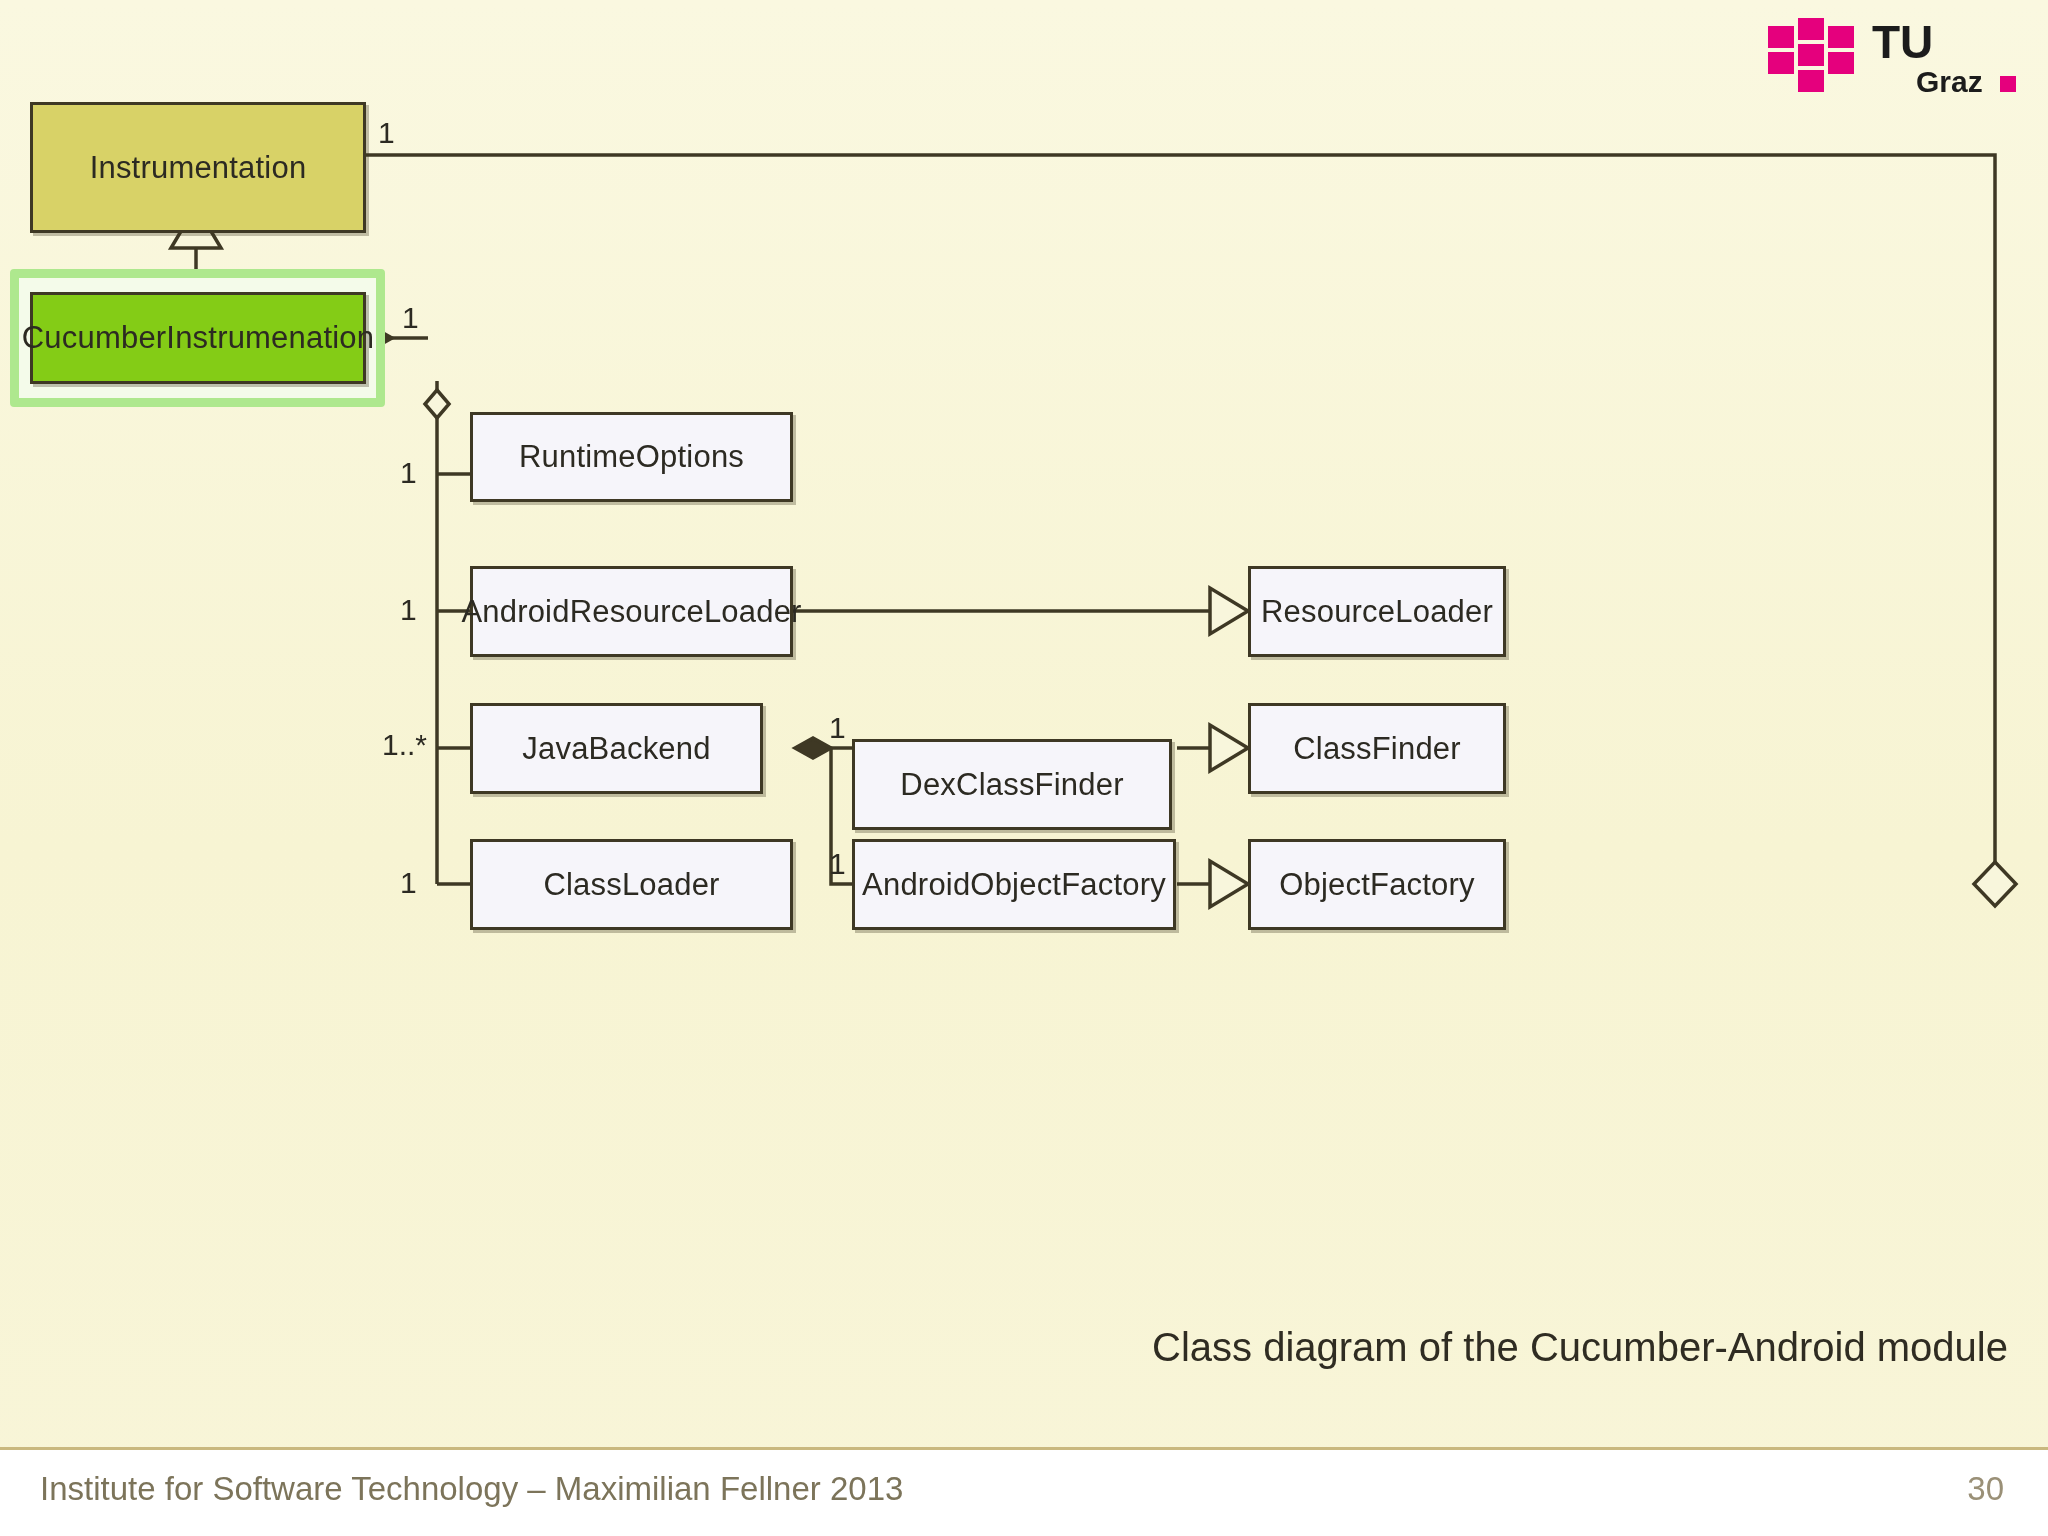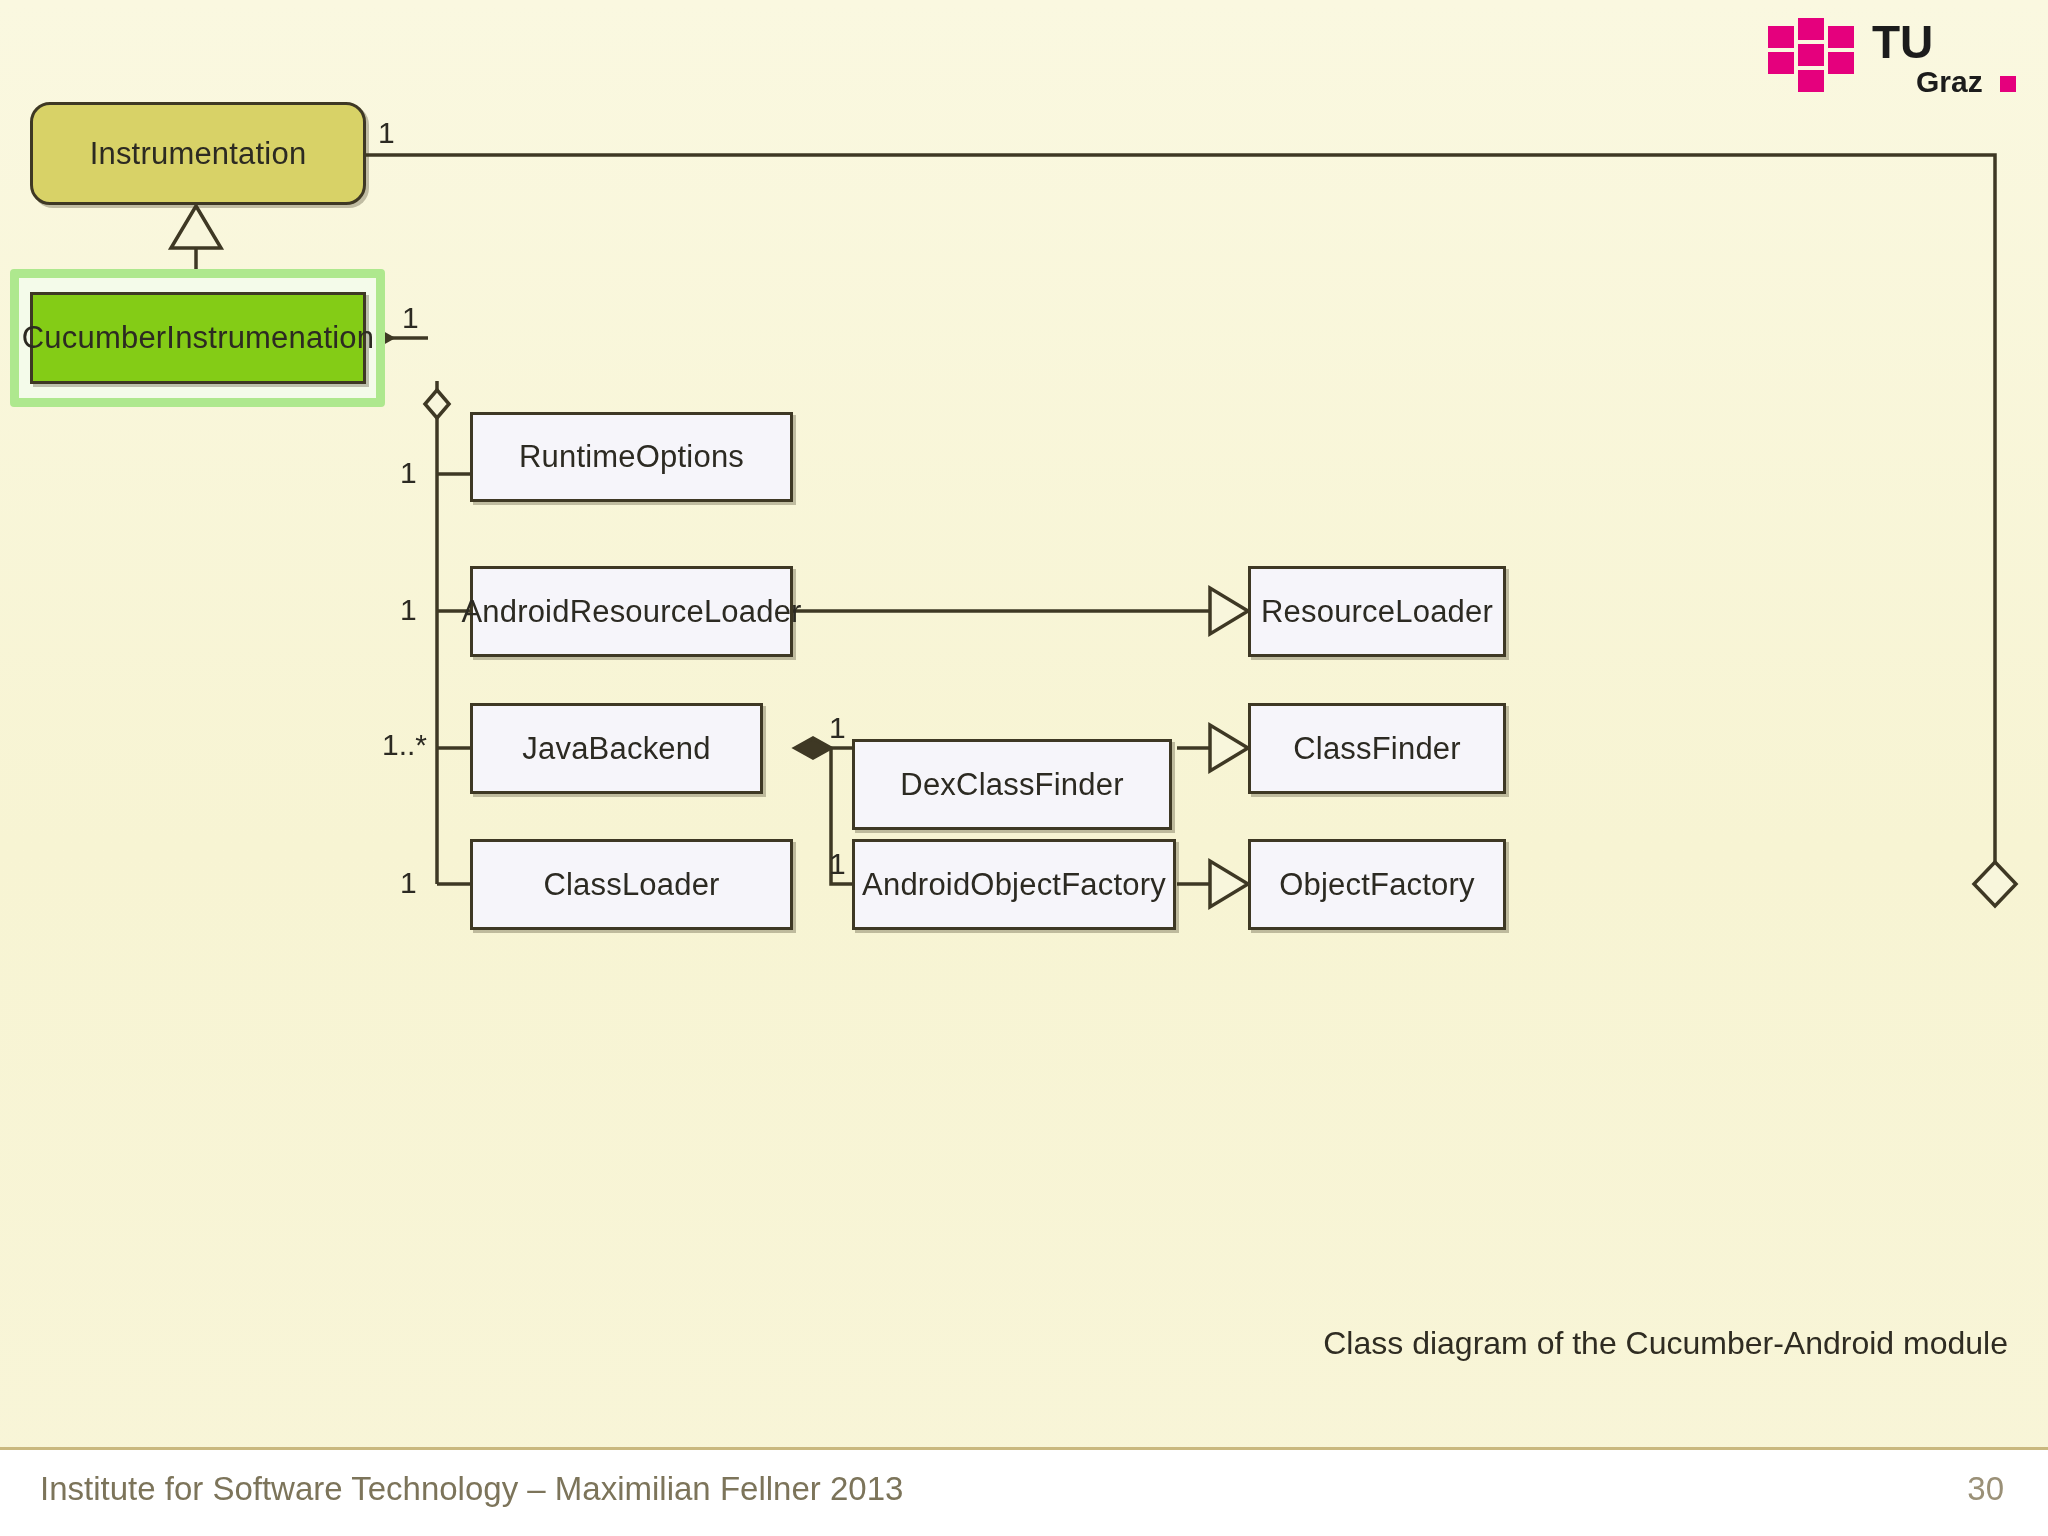--- a/index.html
+++ b/index.html
@@ -68,21 +68,21 @@
     color: #2C2A22;
     z-index: 5;
     white-space: nowrap;
   }
 
   
   #caption {
     position: absolute;
     right: 40px;
     top: 1325px;
-    font-size: 32px;
+    font-size: 40px;
     color: #2F2C22;
     z-index: 5;
     white-space: nowrap;
   }
 
   
   #footerbar {
     position: absolute;
     left: 0;
     bottom: 0;
@@ -168,21 +168,21 @@
 
     <path class="ln" d="M 1177 748 L 1210 748"></path>
     <polygon class="hollow" points="1248,748 1210,725 1210,771"></polygon>
 
     <path class="ln" d="M 1177 884 L 1210 884"></path>
     <polygon class="hollow" points="1248,884 1210,861 1210,907"></polygon>
   </svg>
 
   <div class="highlight" style="left:10px; top:269px; width:375px; height:138px;"></div>
 
-  <div class="box olive" style="left:30px; top:102px; width:336px; height:103px;border-radius:20px;">
+  <div class="box olive" style="left:30px; top:102px; width:336px; height:131px;">
     <span>Instrumentation</span>
   </div>
 
   <div class="box green" style="left:30px; top:292px; width:336px; height:92px;">
     <span>CucumberInstrumenation</span>
   </div>
 
 
   <div class="box white" style="left:470px; top:412px; width:323px; height:90px;">
     <span>RuntimeOptions</span>

